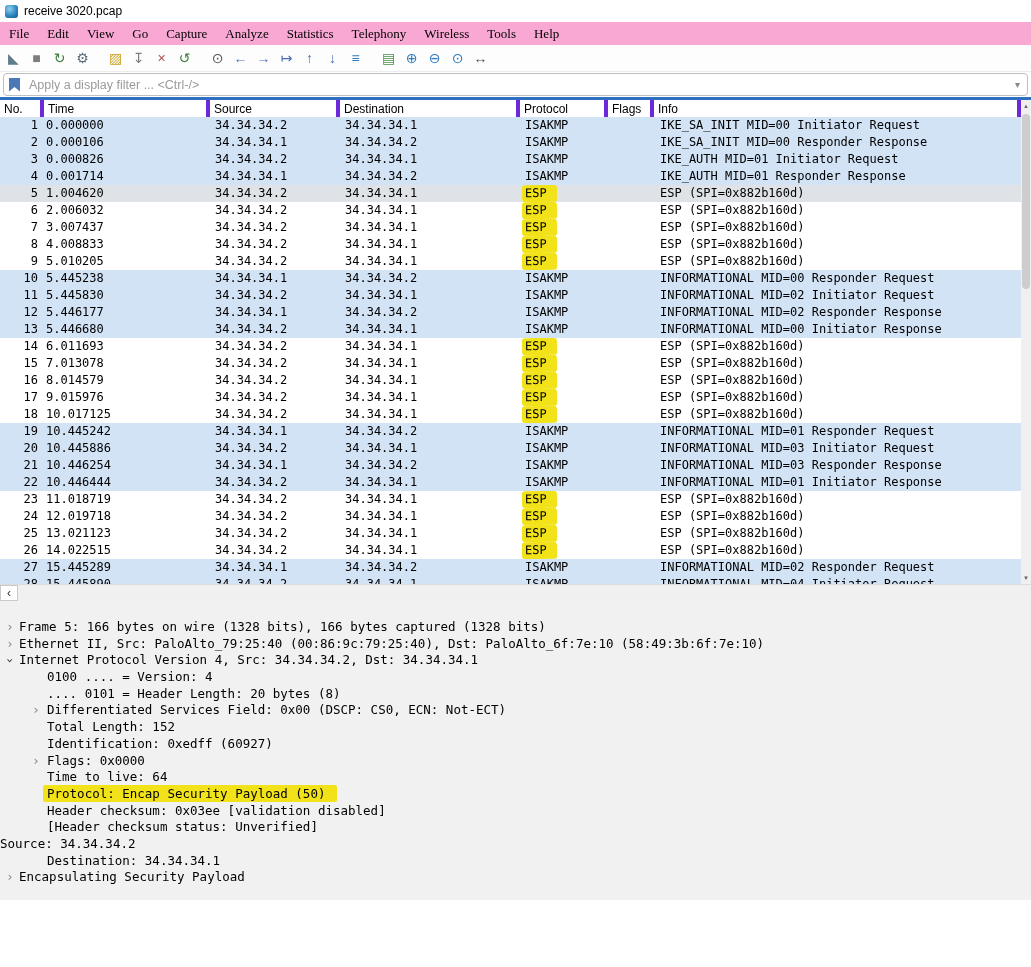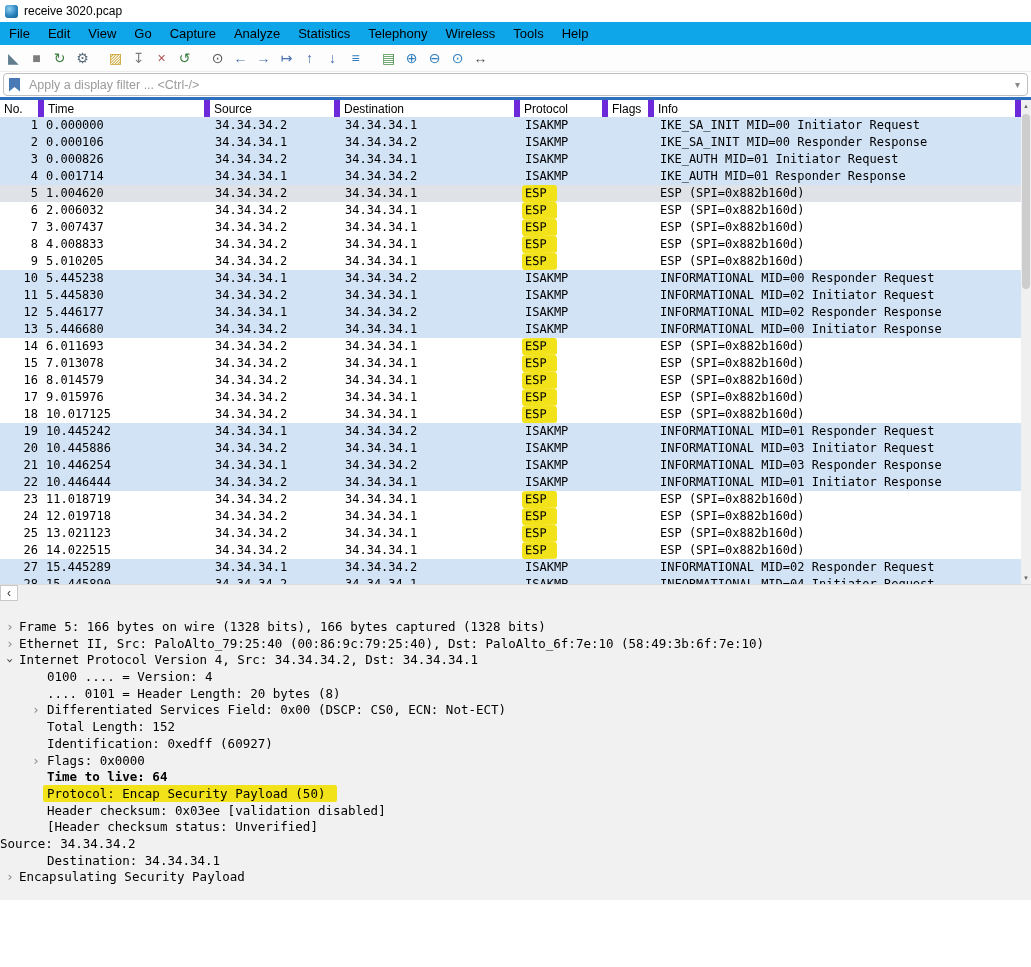--- a/index.html
+++ b/index.html
@@ -5,39 +5,39 @@
   html,body { margin:0; padding:0; }
   body {
     width:1031px; height:967px; position:relative; overflow:hidden;
     background:#ffffff; font-family:"Liberation Sans", sans-serif; color:#000;
   }
   
   .titlebar { position:absolute; top:0; left:0; right:0; height:22px; display:flex; align-items:center; padding-left:5px; font-size:12px; background:#fff; }
   .ws-icon { width:13px; height:13px; margin-right:6px; border-radius:3px;
     background: radial-gradient(circle at 35% 30%, #8fd0ef 0%, #2e86c1 55%, #145a86 100%); }
   
-  .menubar { position:absolute; top:22px; left:0; right:0; height:23px; display:flex; align-items:center; font-size:13px; background:#0ea5e9; }
+  .menubar { position:absolute; top:22px; left:0; right:0; height:23px; display:flex; align-items:center; font-size:13px; background:#f9a8d4;font-family:Liberation Serif, serif; }
   .menu-item { padding:3px 9px; }
   
   .toolbar { position:absolute; top:45px; left:0; right:0; height:26px; display:flex; align-items:center; padding-left:2px; background:#fdfdfd; border-bottom:1px solid #ececec; }
   .tbtn { width:23px; height:22px; display:flex; align-items:center; justify-content:center; }
   .tbtn.sep { margin-left:10px; }
   .glyph { font-size:14px; line-height:1; }
   
   .filterbar { position:absolute; top:72px; left:0; right:0; height:25px; display:flex; align-items:center; padding:0 3px; background:#fff; }
   .filterbox { flex:1; height:21px; border:1px solid #bfbfbf; border-radius:4px; background:#fff; display:flex; align-items:center; padding:0 5px; }
   .bookmark { width:11px; height:14px; flex:0 0 11px; background:#4a7ab5; clip-path:polygon(0 0,100% 0,100% 100%,50% 68%,0 100%); margin-right:7px; }
   .filter-input { flex:1; border:none; outline:none; background:transparent; font-size:12.5px; color:#555; font-family:Liberation Sans, sans-serif; }
   .filter-input::placeholder { color:#9b9b9b; }
   .fdrop { color:#888; font-size:10px; padding:0 2px; }
   
   .blueline { position:absolute; top:97px; left:0; right:0; height:3px; background:var(--accent-blue,#2e6fc0); }
   
   .header-row { position:absolute; top:100px; left:0; right:10px; height:17px; background:#fff; border-bottom:1px solid #c9c9c9; display:flex; font-size:12px; }
-  .hcell { border-right:6px solid #6d28d9; display:flex; align-items:center; padding-left:4px; box-sizing:border-box; overflow:hidden; }
+  .hcell { border-right:4px solid #6d28d9; display:flex; align-items:center; padding-left:4px; box-sizing:border-box; overflow:hidden; }
   
   .c-no { width:44px; } .c-time { width:166px; } .c-src { width:130px; }
   .c-dst { width:180px; } .c-proto { width:88px; } .c-len { width:46px; } .c-info { flex:1; }
   
   .rows { position:absolute; top:117px; left:0; right:10px; height:467px; overflow:hidden;
     font-family:"DejaVu Sans Mono","Liberation Mono", monospace; font-size:12px; background:#fff; }
   .prow { display:flex; height:17px; line-height:17px; white-space:nowrap; }
   .prow.isakmp { background:var(--row-isakmp,#d3e3f6); }
   .prow.esp { background:#ffffff; }
   .prow.selected { background:var(--row-selected,#dfe3e8); }
@@ -437,20 +437,20 @@
 <div class="details">
     <div class="dline" style="padding-left: 19px;"><span class="darrow" style="left: 5px;">›</span><span class="dtext">Frame 5: 166 bytes on wire (1328 bits), 166 bytes captured (1328 bits)</span></div>
     <div class="dline" style="padding-left: 19px;"><span class="darrow" style="left: 5px;">›</span><span class="dtext">Ethernet II, Src: PaloAlto_79:25:40 (00:86:9c:79:25:40), Dst: PaloAlto_6f:7e:10 (58:49:3b:6f:7e:10)</span></div>
     <div class="dline" style="padding-left: 19px;"><span class="darrow exp" style="left: 5px;">›</span><span class="dtext">Internet Protocol Version 4, Src: 34.34.34.2, Dst: 34.34.34.1</span></div>
     <div class="dline" style="padding-left: 47px;"><span class="dtext">0100 .... = Version: 4</span></div>
     <div class="dline" style="padding-left: 47px;"><span class="dtext">.... 0101 = Header Length: 20 bytes (8)</span></div>
     <div class="dline" style="padding-left: 47px;"><span class="darrow" style="left: 31px;">›</span><span class="dtext">Differentiated Services Field: 0x00 (DSCP: CS0, ECN: Not-ECT)</span></div>
     <div class="dline" style="padding-left: 47px;"><span class="dtext">Total Length: 152</span></div>
     <div class="dline" style="padding-left: 47px;"><span class="dtext">Identification: 0xedff (60927)</span></div>
     <div class="dline" style="padding-left: 47px;"><span class="darrow" style="left: 31px;">›</span><span class="dtext">Flags: 0x0000</span></div>
-    <div class="dline" style="padding-left: 47px; font-weight: bold;"><span class="dtext">Time to live: 64</span></div>
+    <div class="dline" style="padding-left: 47px;"><span class="dtext">Time to live: 64</span></div>
     <div class="dline" style="padding-left: 47px;"><span class="hl-detail">Protocol: Encap Security Payload (50)</span></div>
     <div class="dline" style="padding-left: 47px;"><span class="dtext">Header checksum: 0x03ee [validation disabled]</span></div>
     <div class="dline" style="padding-left: 47px;"><span class="dtext">[Header checksum status: Unverified]</span></div>
     <div class="dline" style=""><span class="dtext">Source: 34.34.34.2</span></div>
     <div class="dline" style="padding-left: 47px;"><span class="dtext">Destination: 34.34.34.1</span></div>
     <div class="dline" style="padding-left: 19px;"><span class="darrow" style="left: 5px;">›</span><span class="dtext">Encapsulating Security Payload</span></div>
   </div>
 
 </body></html>

